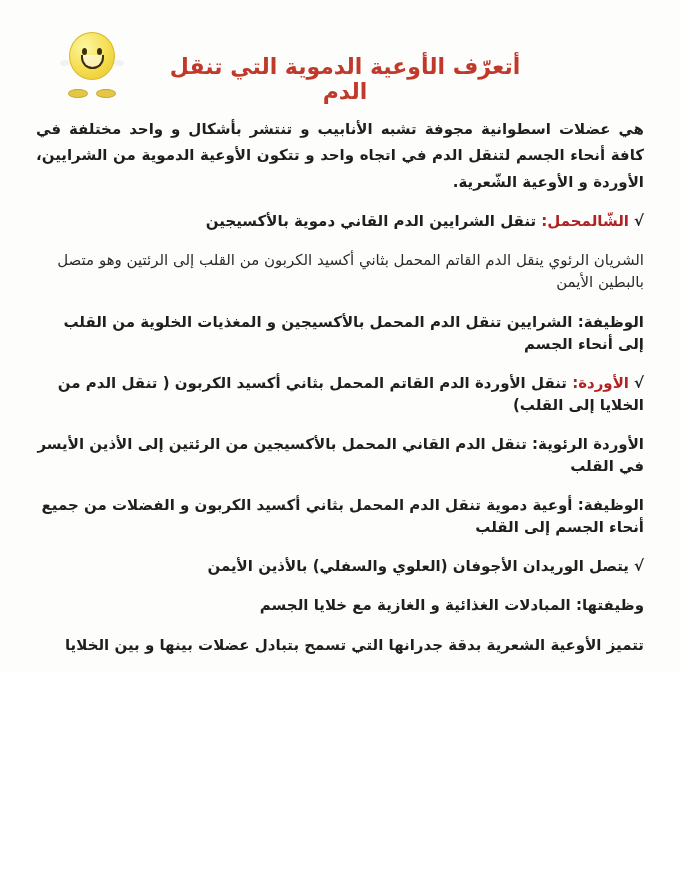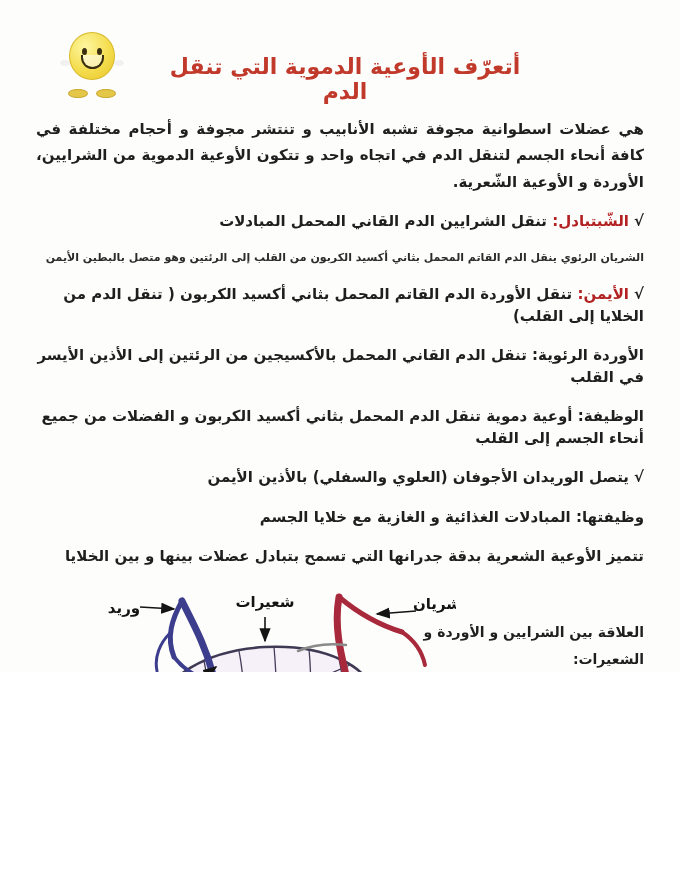--- a/index.html
+++ b/index.html
@@ -51,21 +51,21 @@
     text-align:justify;
     margin-bottom:16px;
   }
   .line {
     font-size:15px; font-weight:bold; line-height:1.45;
     margin-bottom:17.5px;
     white-space:normal;
   }
   .line .check { margin-left:5px; font-weight:bold; }
   .line .lead { font-weight:bold; }
-  .line.small { font-size:11px; font-weight:700; color:#2b2b2b; margin-bottom:18.5px; }
+  .line.small { font-size:15px; font-weight:400; color:#2b2b2b; margin-bottom:18.5px; }
   
   .diagram-row { position:relative; height:195px; margin-top:4px; }
   .diagram-svg { position:absolute; left:0; top:0; }
   .side-text {
     position:absolute; right:0; top:34px; width:232px;
     font-size:14px; font-weight:bold; line-height:1.95; text-align:right;
   }
 </style>
 </head>
 <body>
@@ -80,30 +80,33 @@
       <div class="face">
         <span class="eye l"></span>
           <span class="eye r"></span>
         <span class="smile"></span>
       </div>
       <span class="foot l"></span>
         <span class="foot r"></span>
     </div>
   </div>
 
-  <p class="intro">هي عضلات اسطوانية مجوفة تشبه الأنابيب و تنتشر مجوفة و أحجام مختلفة في كافة أنحاء الجسم لتنقل الدم في اتجاه واحد و تتكون الأوعية الدموية من الشرايين، الأوردة و الأوعية الشّعرية.</p>
+  <p class="intro">هي عضلات اسطوانية مجوفة تشبه الأنابيب و تنتشر بأشكال و واحد مختلفة في كافة أنحاء الجسم لتنقل الدم في اتجاه واحد و تتكون الأوعية الدموية من الشرايين، الأوردة و الأوعية الشّعرية.</p>
 
   <p class="line">
-    <span class="check">√</span><span class="lead" style="color:#b22222">الشّبتبادل:</span><span> تنقل الشرايين الدم القاني المحمل المبادلات</span>
+    <span class="check">√</span><span class="lead" style="color:#b22222">الشّالمحمل:</span><span> تنقل الشرايين الدم القاني دموية بالأكسيجين</span>
   </p>
   <p class="line small">
     <span>الشريان الرئوي ينقل الدم القاتم المحمل بثاني أكسيد الكربون من القلب إلى الرئتين وهو متصل بالبطين الأيمن</span>
   </p>
   <p class="line">
-    <span class="check">√</span><span class="lead" style="color:#b22222">الأيمن:</span><span> تنقل الأوردة الدم القاتم المحمل بثاني أكسيد الكربون ( تنقل الدم من الخلايا إلى القلب)</span>
+    <span>الوظيفة: الشرايين تنقل الدم المحمل بالأكسيجين و المغذيات الخلوية من القلب إلى أنحاء الجسم</span>
+  </p>
+  <p class="line">
+    <span class="check">√</span><span class="lead" style="color:#b22222">الأوردة:</span><span> تنقل الأوردة الدم القاتم المحمل بثاني أكسيد الكربون ( تنقل الدم من الخلايا إلى القلب)</span>
   </p>
   <p class="line">
     <span>الأوردة الرئوية: تنقل الدم القاني المحمل بالأكسيجين من الرئتين إلى الأذين الأيسر في القلب</span>
   </p>
   <p class="line">
     <span>الوظيفة: أوعية دموية تنقل الدم المحمل بثاني أكسيد الكربون و الفضلات من جميع أنحاء الجسم إلى القلب</span>
   </p>
   <p class="line">
     <span class="check">√</span><span>يتصل الوريدان الأجوفان (العلوي والسفلي) بالأذين الأيمن</span>
   </p>

